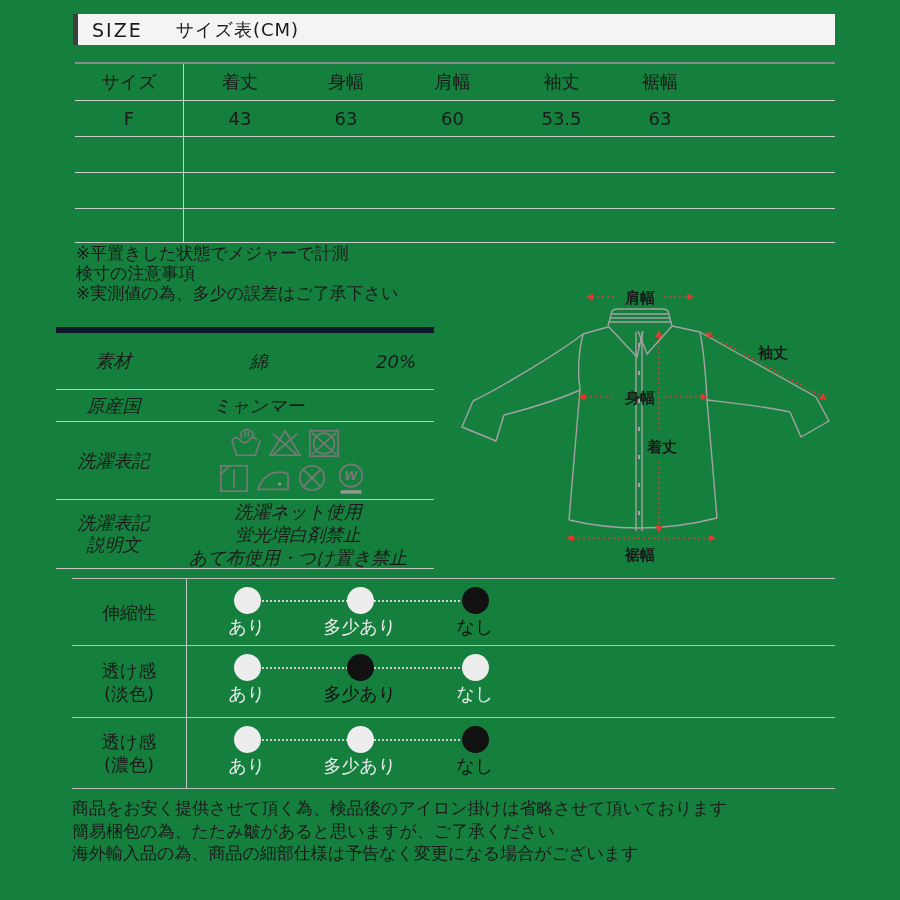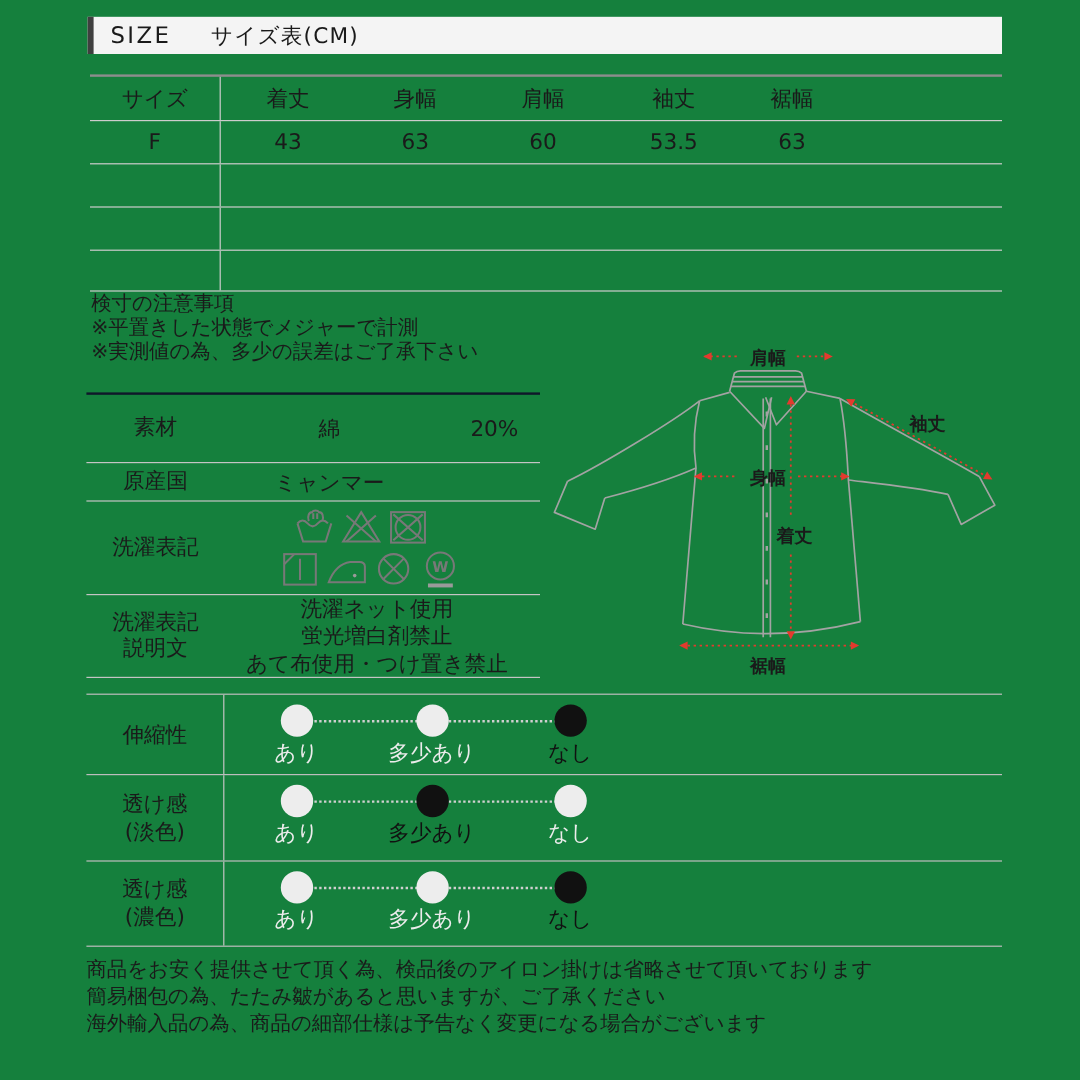--- a/index.html
+++ b/index.html
@@ -19,21 +19,21 @@
   .st-c{display:flex;align-items:center;justify-content:center;}
   .st-c0{width:109px;border-right:1px solid #cccccc;box-sizing:border-box;}
   .st-c1{width:112px;} .st-c2{width:100px;} .st-c3{width:113px;} .st-c4{width:105px;} .st-c5{width:92px;}
   .st-fill{flex:1;}
   .st-rest{flex:1;}
 
   
   .notes{position:absolute;left:76px;top:243px;font-size:17px;line-height:20px;}
 
   
-  .info{position:absolute;left:72px;top:327px;width:378px;border-top:2px solid #0f172a;font-size:18px;}
+  .info{position:absolute;left:56px;top:327px;width:378px;border-top:6px solid #0f172a;font-size:18px;font-style:italic;}
   .info-row{display:flex;border-bottom:1px solid #c4c4c4;box-sizing:border-box;}
   .info-label{width:115px;display:flex;flex-direction:column;align-items:center;justify-content:center;
               text-align:center;line-height:22px;}
   .mat-col{flex:1;display:flex;flex-direction:column;justify-content:center;}
   .mat-line{display:flex;line-height:25px;}
   .mat-name{width:175px;text-align:center;}
   .mat-pct{width:70px;text-align:right;}
   .origin-val{width:175px;text-align:center;align-self:center;}
   .care-icons{margin-left:45px;display:flex;flex-direction:column;justify-content:center;gap:3px;}
   .care-row{display:flex;gap:3px;}
@@ -104,22 +104,22 @@
         <div class="st-c st-c0"></div>
         <div class="st-rest"></div>
       </div>
     <div class="st-row" style="height:33px">
         <div class="st-c st-c0"></div>
         <div class="st-rest"></div>
       </div>
   </div>
 
   <div class="notes">
+    <div>※平置きした状態でメジャーで計測</div>
     <div>検寸の注意事項</div>
-    <div>※平置きした状態でメジャーで計測</div>
     <div>※実測値の為、多少の誤差はご了承下さい</div>
   </div>
 
   <div class="info">
 
     <div class="info-row" style="height:57px">
       <div class="info-label">素材</div>
       <div class="mat-col">
         <div class="mat-line">
           <span class="mat-name">綿</span>

